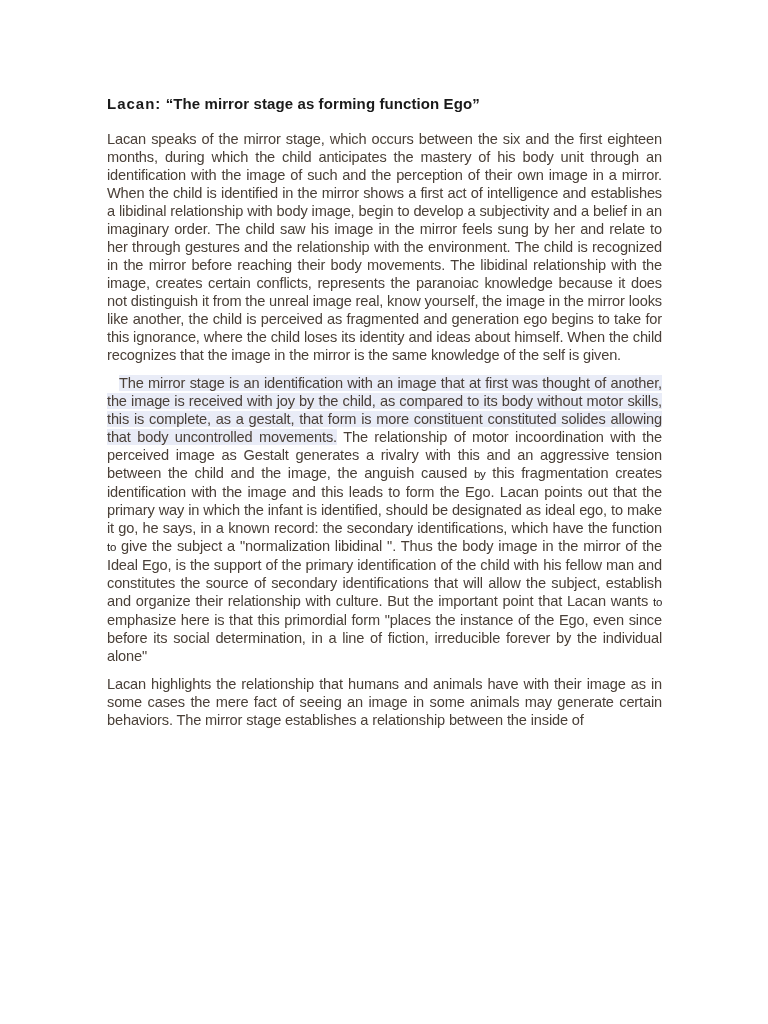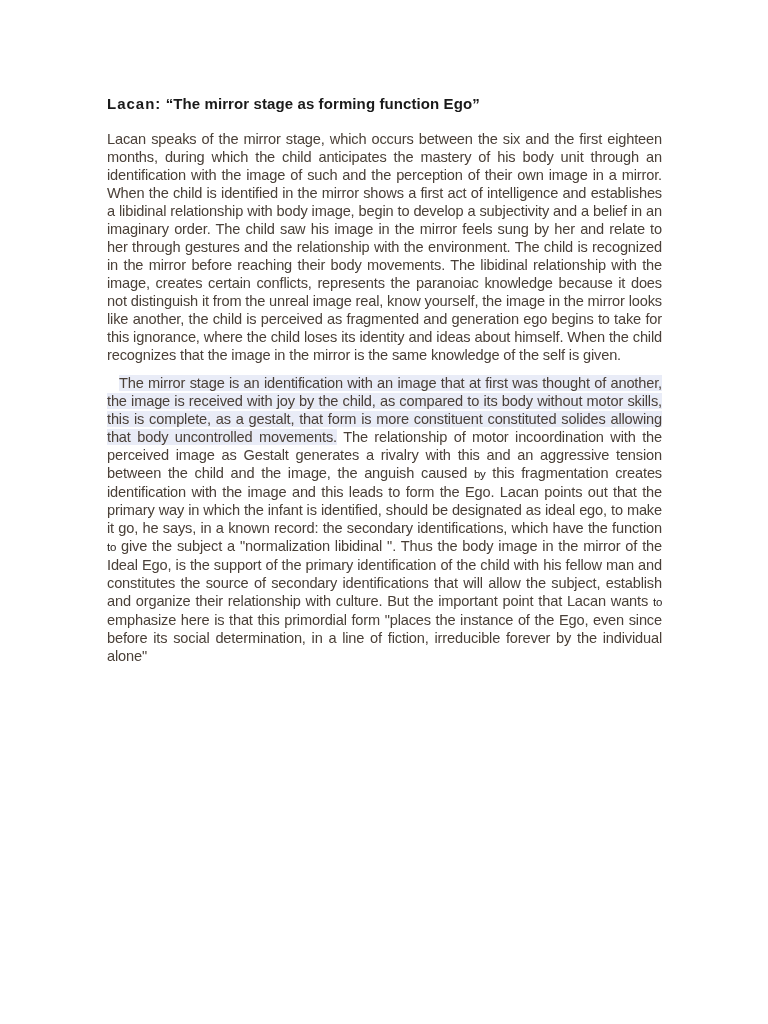--- a/index.html
+++ b/index.html
@@ -54,13 +54,14 @@
 </head>
 <body>
 
 <div class="page">
   <h1 class="title"><span class="author">Lacan:</span><span> “The mirror stage as forming function Ego”</span></h1>
 
   <p class="para">Lacan speaks of the mirror stage, which occurs between the six and the first eighteen months, during which the child anticipates the mastery of his body unit through an identification with the image of such and the perception of their own image in a mirror. When the child is identified in the mirror shows a first act of intelligence and establishes a libidinal relationship with body image, begin to develop a subjectivity and a belief in an imaginary order. The child saw his image in the mirror feels sung by her and relate to her through gestures and the relationship with the environment. The child is recognized in the mirror before reaching their body movements. The libidinal relationship with the image, creates certain conflicts, represents the paranoiac knowledge because it does not distinguish it from the unreal image real, know yourself, the image in the mirror looks like another, the child is perceived as fragmented and generation ego begins to take for this ignorance, where the child loses its identity and ideas about himself. When the child recognizes that the image in the mirror is the same knowledge of the self is given.</p>
 
   <p class="para"><span class="hl">The mirror stage is an identification with an image that at first was thought of another, the image is received with joy by the child, as compared to its body without motor skills, this is complete, as a gestalt, that form is more constituent constituted solides allowing that body uncontrolled movements.</span><span> The relationship of motor incoordination with the perceived image as Gestalt generates a rivalry with this and an aggressive tension between the child and the image, the anguish caused </span><span class="small-bold">by</span><span> this fragmentation creates identification with the image and this leads to form the Ego. Lacan points out that the primary way in which the infant is identified, should be designated as ideal ego, to make it go, he says, in a known record: the secondary identifications, which have the function </span><span class="small-bold">to</span><span> give the subject a "normalization libidinal ". Thus the body image in the mirror of the Ideal Ego, is the support of the primary identification of the child with his fellow man and constitutes the source of secondary identifications that will allow the subject, establish and organize their relationship with culture. But the important point that Lacan wants </span><span class="small-bold">to</span><span> emphasize here is that this primordial form "places the instance of the Ego, even since before its social determination, in a line of fiction, irreducible forever by the individual alone"</span></p>
 
+  <p class="para">Lacan highlights the relationship that humans and animals have with their image as in some cases the mere fact of seeing an image in some animals may generate certain behaviors. The mirror stage establishes a relationship between the inside of</p>
 </div>
 
 </body></html>

